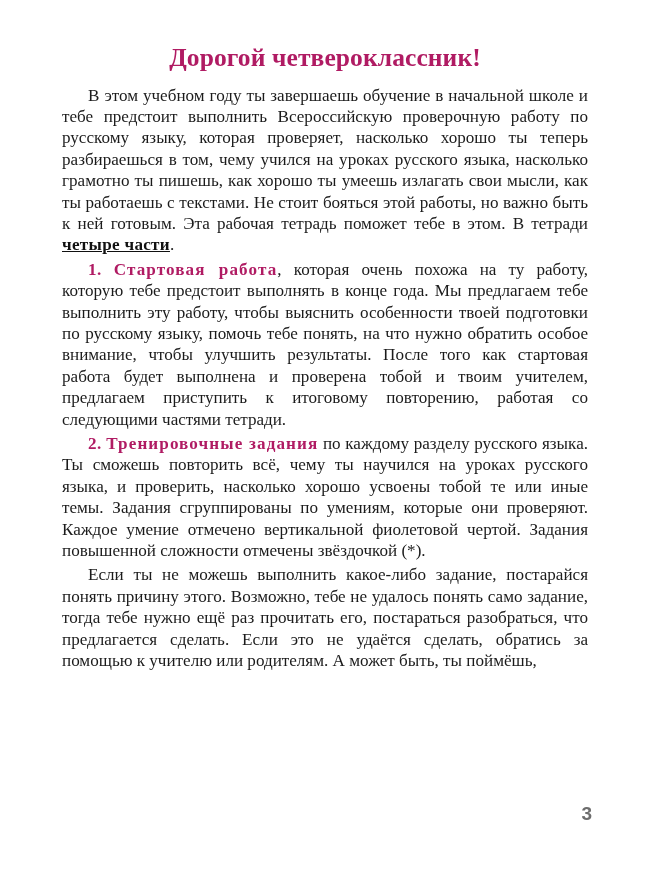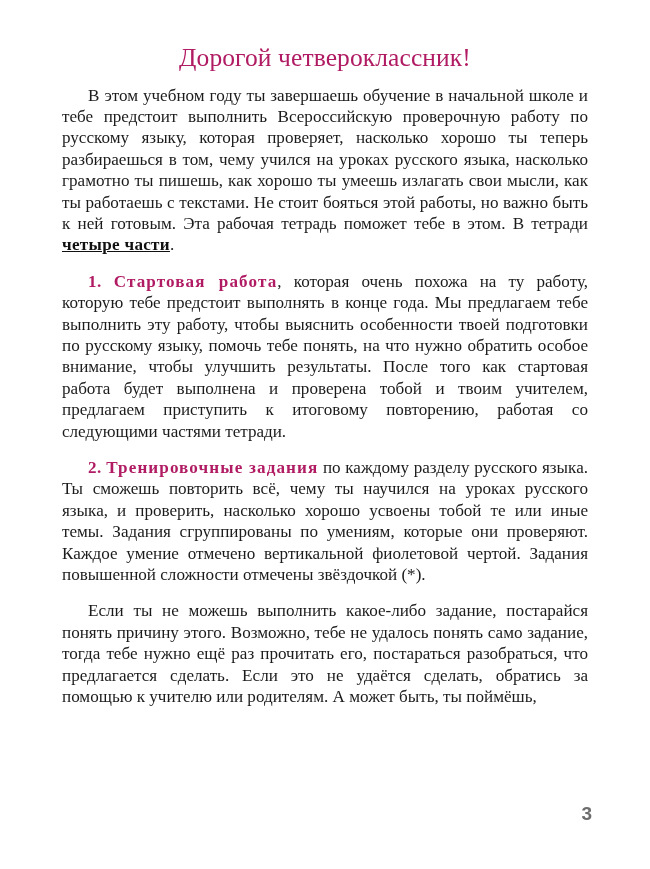--- a/index.html
+++ b/index.html
@@ -26,42 +26,42 @@
     top: 44px;
     width: 526px;
   }
 
   
   .page-title {
     margin: 0 0 12px 0;
     text-align: center;
     font-family: "Liberation Serif", "DejaVu Serif", serif;
     font-size: 25.5px;
-    font-weight: normal;
+    font-weight: bold;
     line-height: 1.12;
     color: #b01b63;
     letter-spacing: 0.1px;
     white-space: nowrap;
   }
 
   
   .para {
     margin: 0;
     font-size: 17.1px;
     line-height: 21.4px;
     text-align: justify;
     text-justify: inter-word;
     text-indent: 26px;
     hyphens: manual;
     -webkit-hyphens: manual;
     word-spacing: 0px;
   }
 
   .para + .para {
-    margin-top: 15px;
+    margin-top: 3px;
   }
 
   
 
   .lead-num {
     color: #b01b63;
     font-weight: bold;
     letter-spacing: 0.4px;
   }
 

